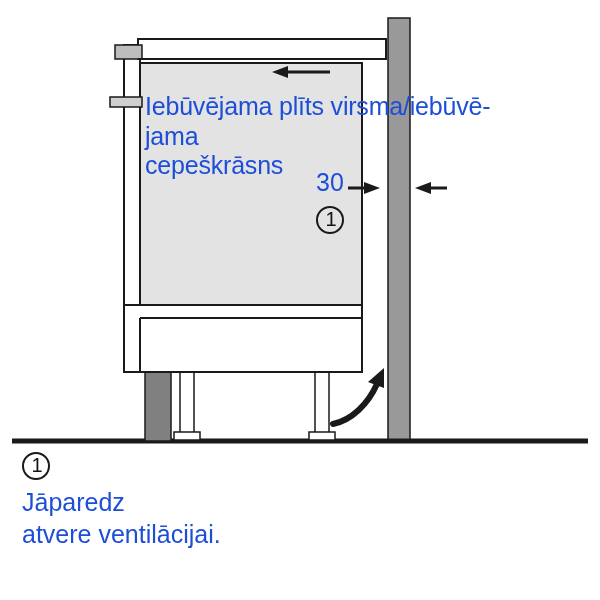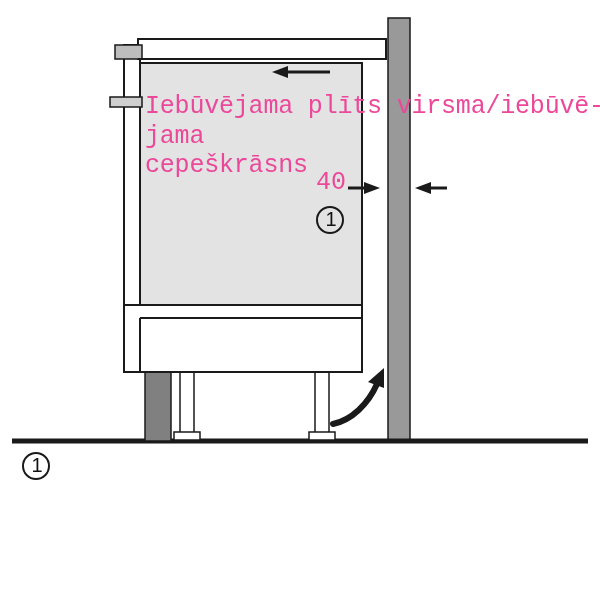--- a/index.html
+++ b/index.html
@@ -22,22 +22,22 @@
     height: 600px;
   }
   .svg-wrap {
     position: absolute;
     left: 0; top: 0;
     width: 600px;
     height: 600px;
   }
   .lbl {
     position: absolute;
-    font-family: Liberation Mono, monospace;
-    color: #ec4899;
+    font-family: Liberation Sans, sans-serif;
+    color: #1d4ed8;
     white-space: pre;
     line-height: 1.18;
   }
   #appliance-label {
     left: 145px;
     top: 92px;
     width: 215px;
     font-size: 25px;
     letter-spacing: -0.2px;
   }
@@ -120,21 +120,23 @@
       <circle cx="330" cy="220" r="13" fill="none" stroke="#1a1a1a" stroke-width="2"></circle>
 
       <circle cx="36" cy="466" r="13" fill="none" stroke="#1a1a1a" stroke-width="2"></circle>
     </svg>
   </div>
 
   <div class="lbl" id="appliance-label">Iebūvējama plīts virsma/iebūvē-
 jama
 cepeškrāsns</div>
 
-  <div class="lbl" id="gap-dim-label">40</div>
+  <div class="lbl" id="gap-dim-label">30</div>
 
   <div class="callout-num" style="left:320px; top:208px; width:22px;">1</div>
 
   <div class="callout-num" style="left:26px; top:454px; width:22px;">1</div>
 
+  <div class="lbl" id="note-text">Jāparedz
+atvere ventilācijai.</div>
 
 
 </div>
 
 </body></html>

